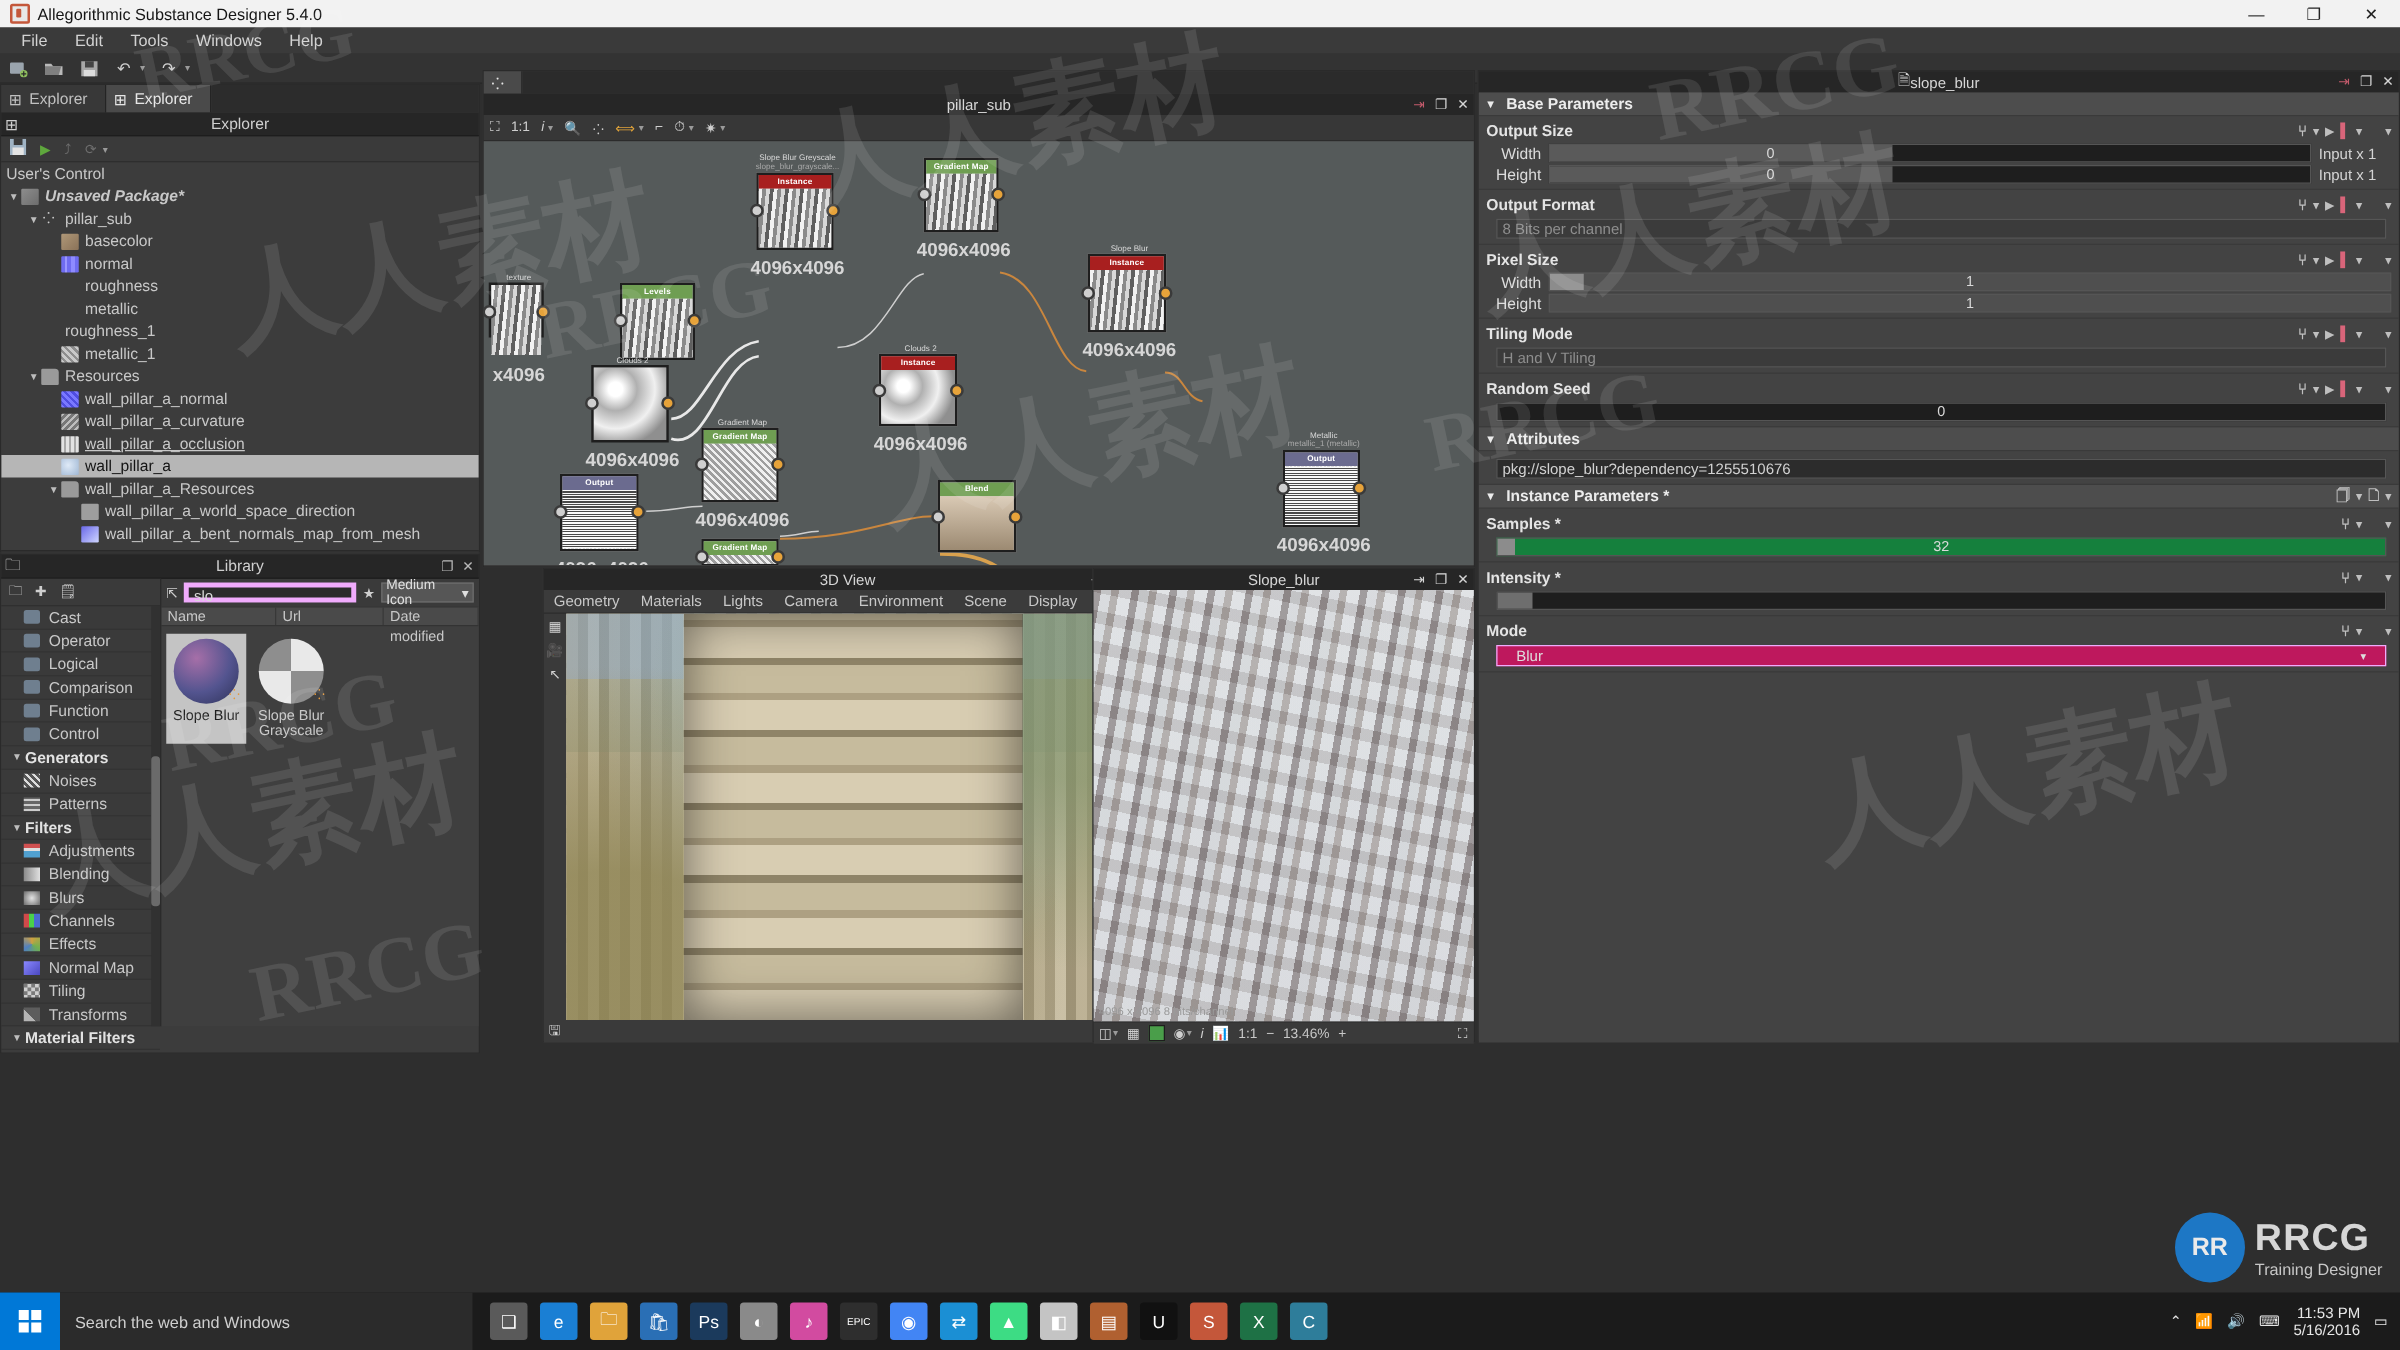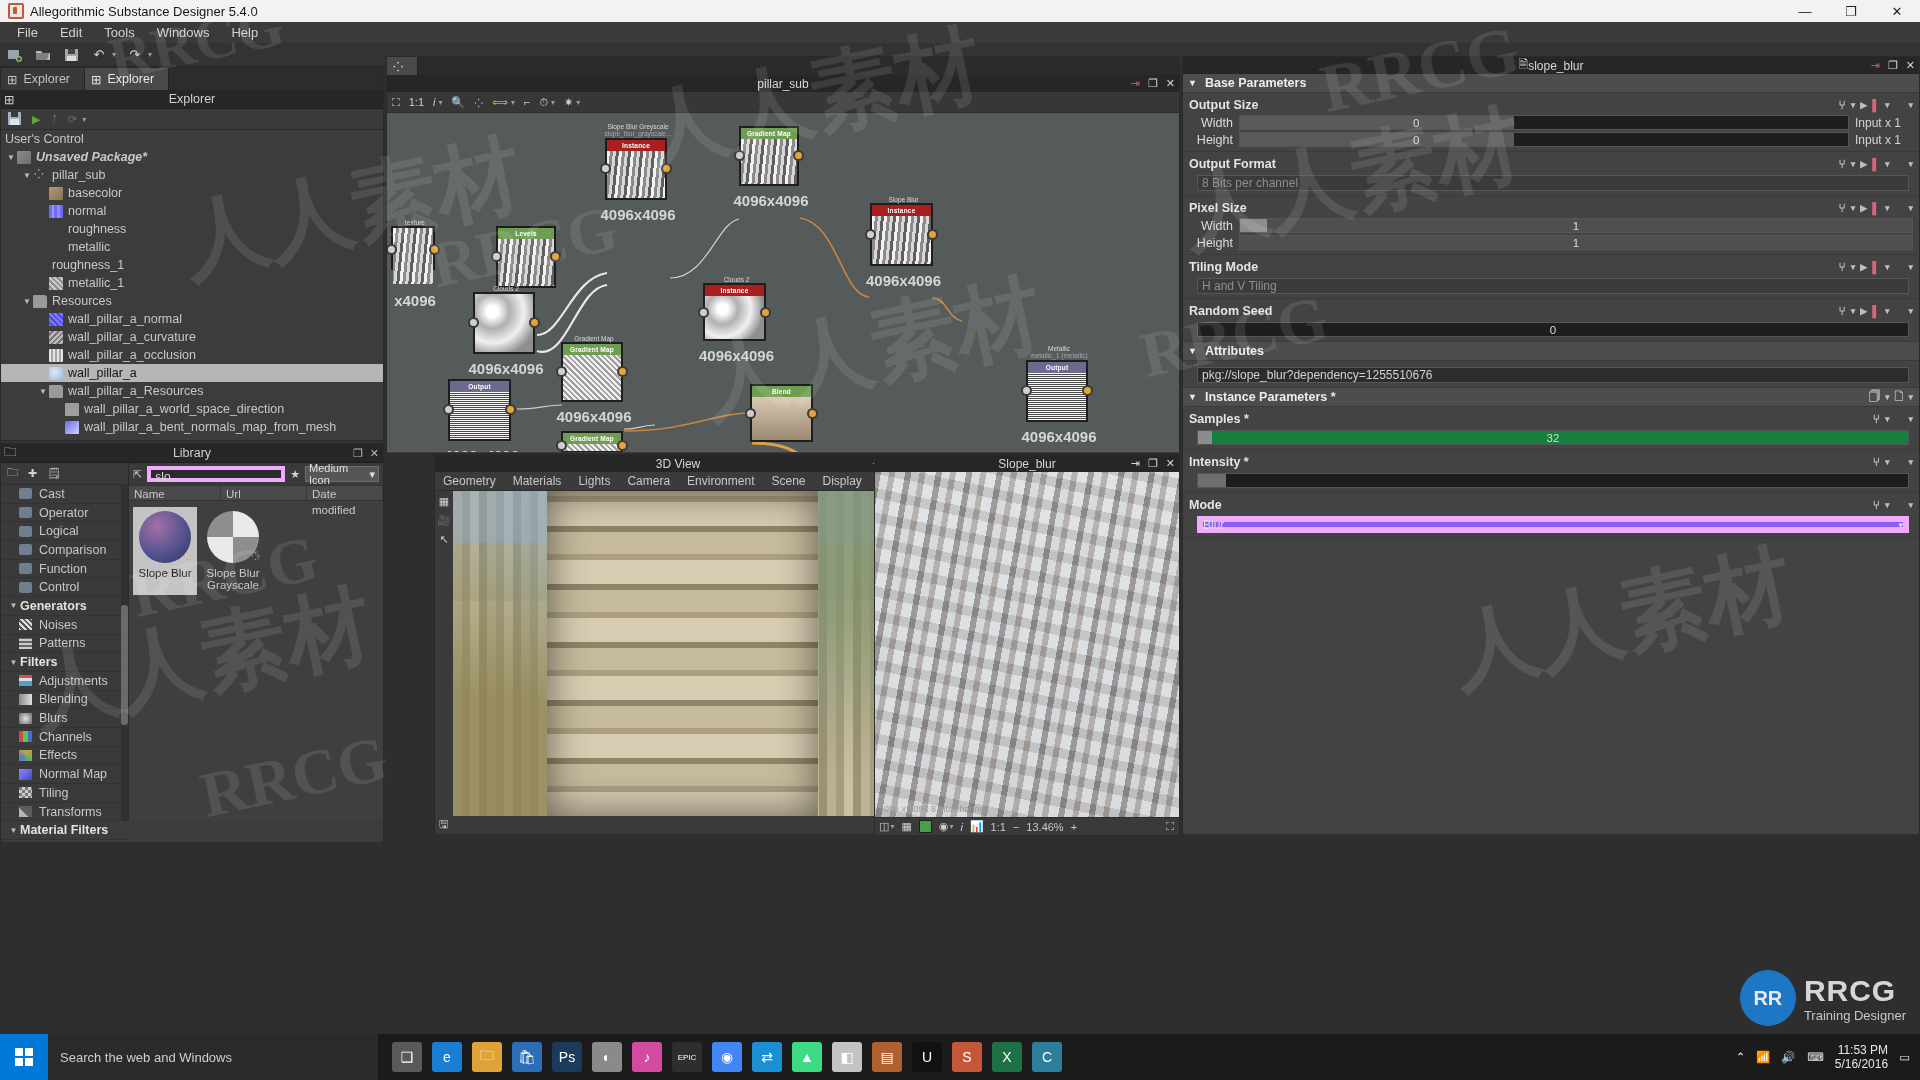--- a/index.html
+++ b/index.html
@@ -181,21 +181,21 @@
   .pctl { margin-left: auto; display: flex; align-items: center; gap: 5px; color: #bfbfbf; font-size: 9px; }
   .pin-red { color: #d9657a; font-size: 11px; }
   .field-row { display: flex; align-items: center; gap: 6px; margin-top: 2px; }
   .field-row .fl { width: 44px; text-align: right; font-size: 12.5px; color: #dcdcdc; }
   .slider { flex: 1; height: 15px; background: #1e1e1e; border: 1px solid #555; position: relative; }
   .slider .fill { position: absolute; left: 0; top: 0; bottom: 0; background: #5a5a5a; }
   .slider .val { position: absolute; inset: 0; display: flex; align-items: center; justify-content: center; font-size: 11.5px; color: #d9d9d9; }
   .sidetext { width: 58px; font-size: 12px; color: #d4d4d4; }
   .textbox { height: 16px; background: #3b3b3b; border: 1px solid #565656; color: #8e8e8e; font-size: 12px; padding: 0 4px; line-height: 14px; }
   .textbox.dark { background: #2c2c2c; color: #d2d2d2; }
-  .combo2 { height: 17px; background: #8b5cf6; border: 6px solid #f0abfc; color: #dedede; font-size: 12px; padding: 0 0; display: flex; align-items: center; justify-content: space-between; }
+  .combo2 { height: 17px; background: #be185d; border: 1px solid #f0abfc; color: #dedede; font-size: 12px; padding: 0 15px; display: flex; align-items: center; justify-content: space-between; }
 
   
   .taskbar { position: absolute; left: 0; bottom: 0; width: 1920px; height: 46px; background: #1b1b1b; display: flex; align-items: center; }
   .start { width: 48px; height: 46px; background: #0078d7; display: flex; align-items: center; justify-content: center; }
   .start i { display: block; width: 18px; height: 18px; background:
      linear-gradient(#fff,#fff) 0 0/8px 8px no-repeat,
      linear-gradient(#fff,#fff) 10px 0/8px 8px no-repeat,
      linear-gradient(#fff,#fff) 0 10px/8px 8px no-repeat,
      linear-gradient(#fff,#fff) 10px 10px/8px 8px no-repeat; }
   .tb-search { width: 330px; height: 46px; background: #2b2b2b; color: #cfcfcf; font-size: 13px; display: flex; align-items: center; padding-left: 12px; }
@@ -344,21 +344,21 @@
           <div class="tr" style="padding-left: 36px;">
             <span class="tw"></span>
             <span class="ic nmap"></span>
             <span>wall_pillar_a_normal</span>
           </div>
           <div class="tr" style="padding-left: 36px;">
             <span class="tw"></span>
             <span class="ic curv"></span>
             <span>wall_pillar_a_curvature</span>
           </div>
-          <div class="tr" style="padding-left: 36px;">
+          <div class="tr" style="padding-left: 36px; text-decoration: underline;">
             <span class="tw"></span>
             <span class="ic occl"></span>
             <span>wall_pillar_a_occlusion</span>
           </div>
           <div class="tr sel" style="padding-left: 36px;">
             <span class="tw"></span>
             <span class="ic mesh"></span>
             <span>wall_pillar_a</span>
           </div>
           <div class="tr" style="padding-left: 36px;">

